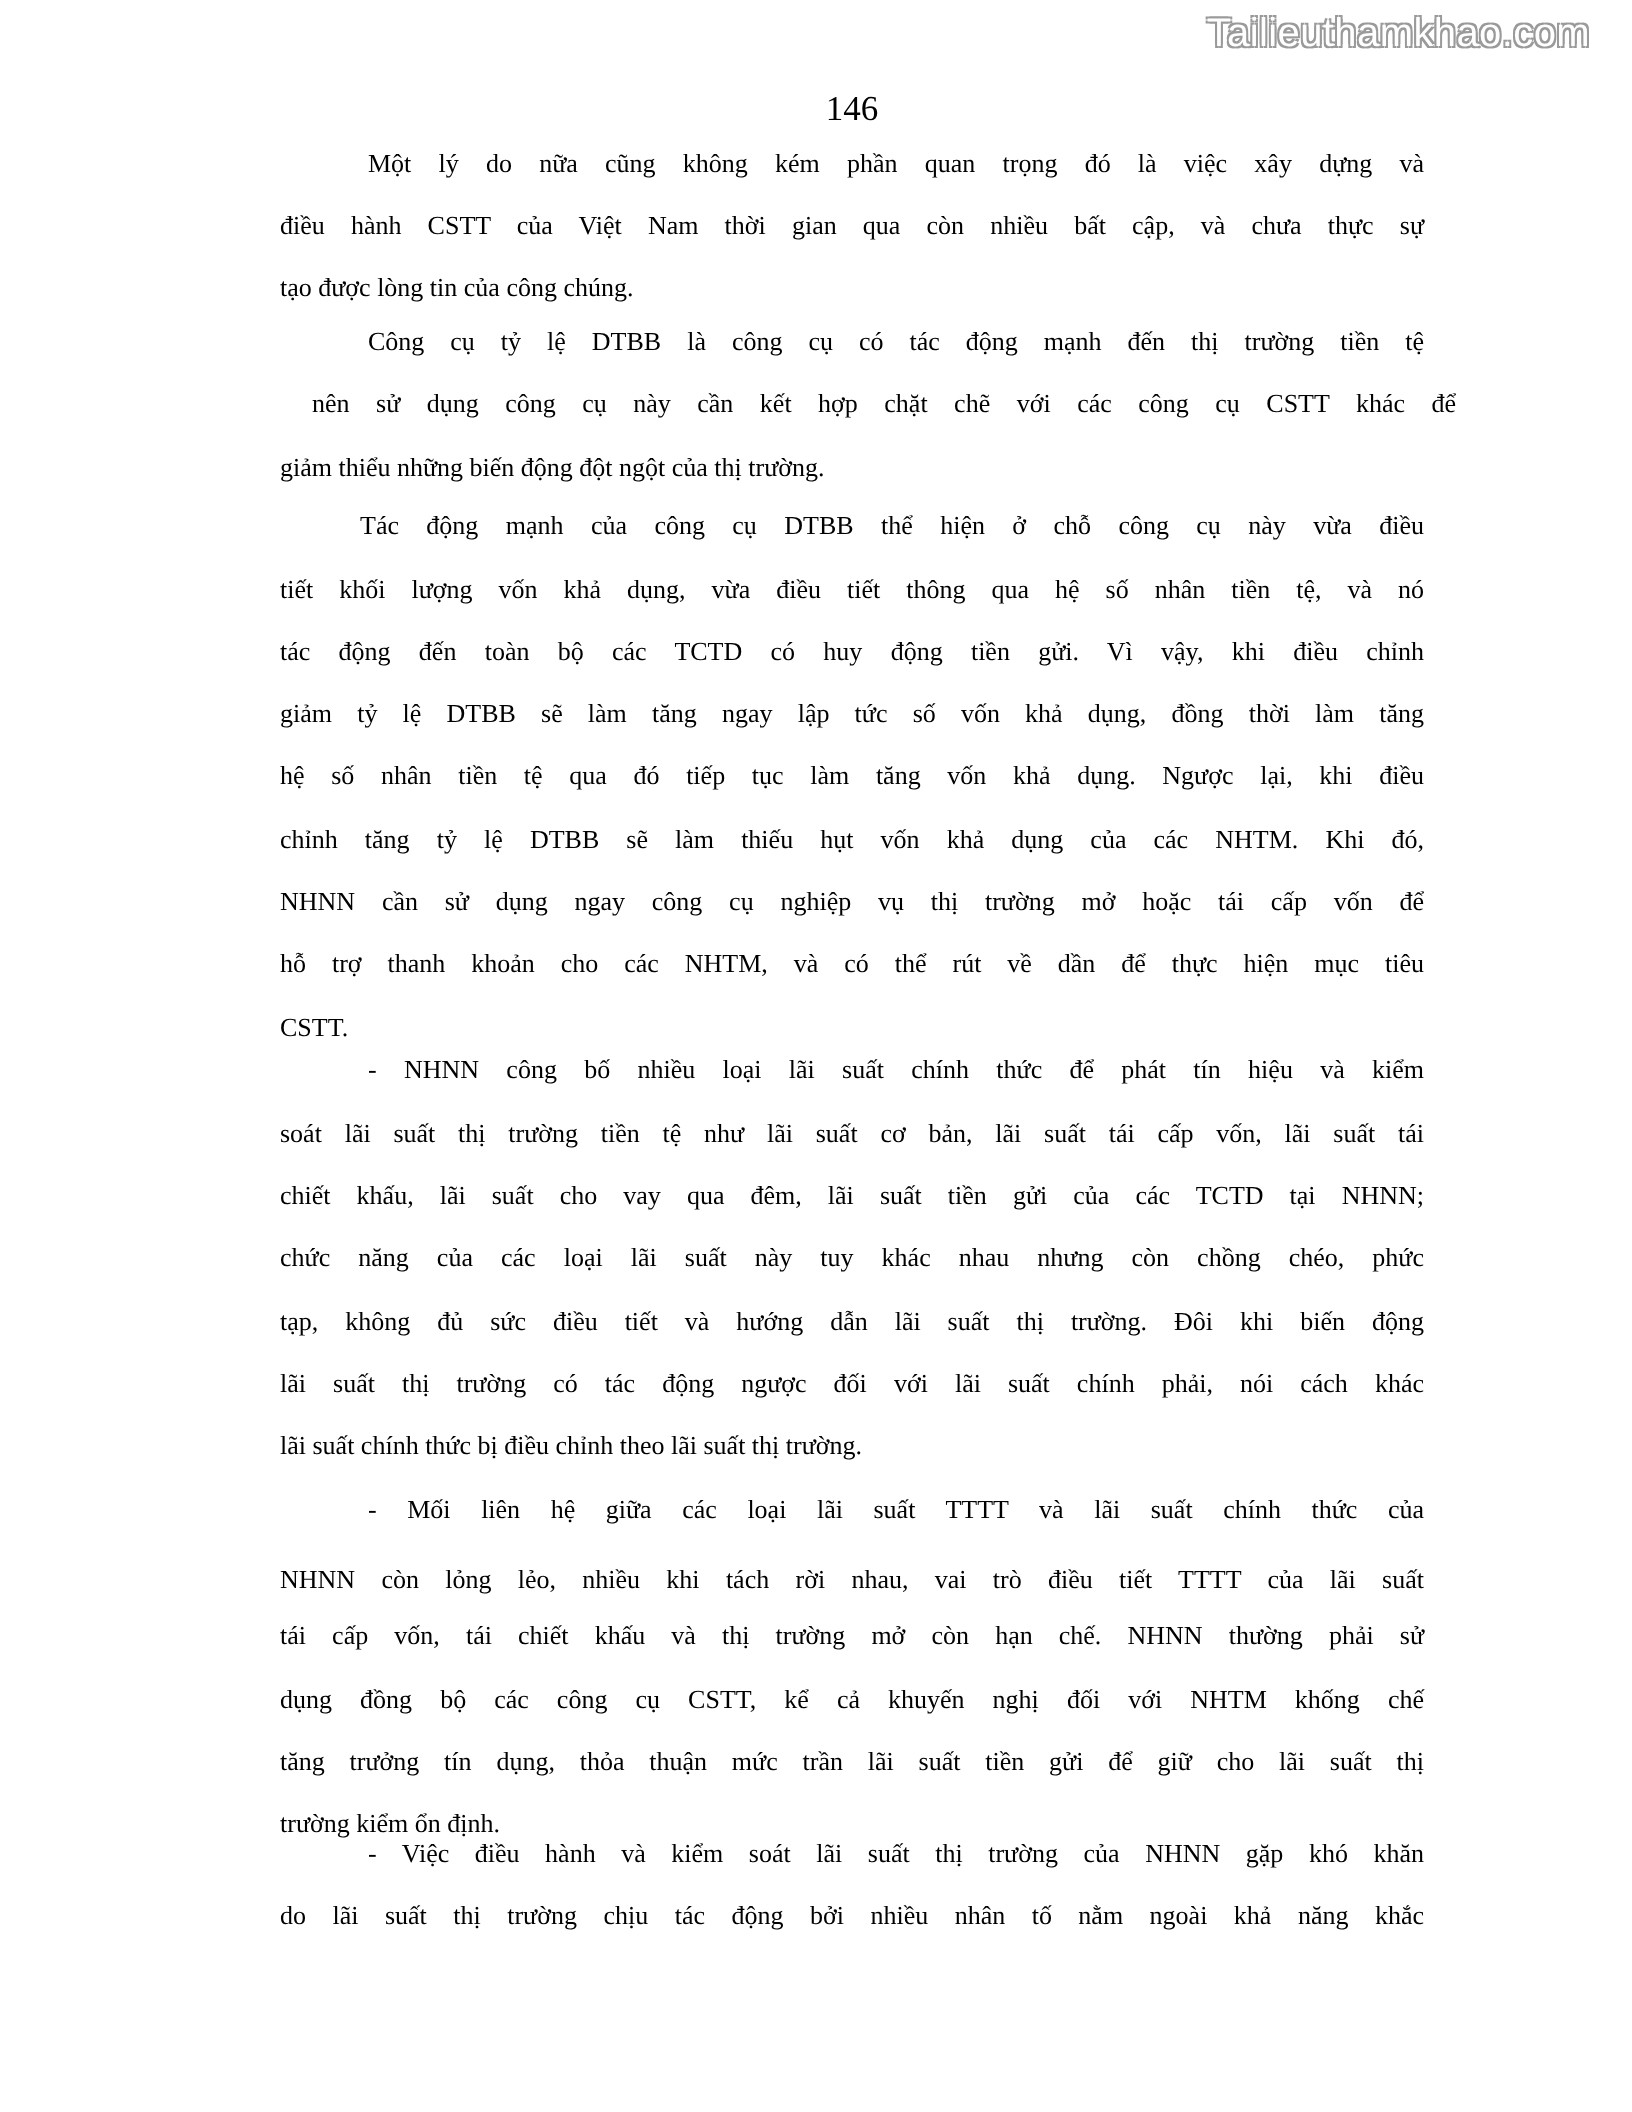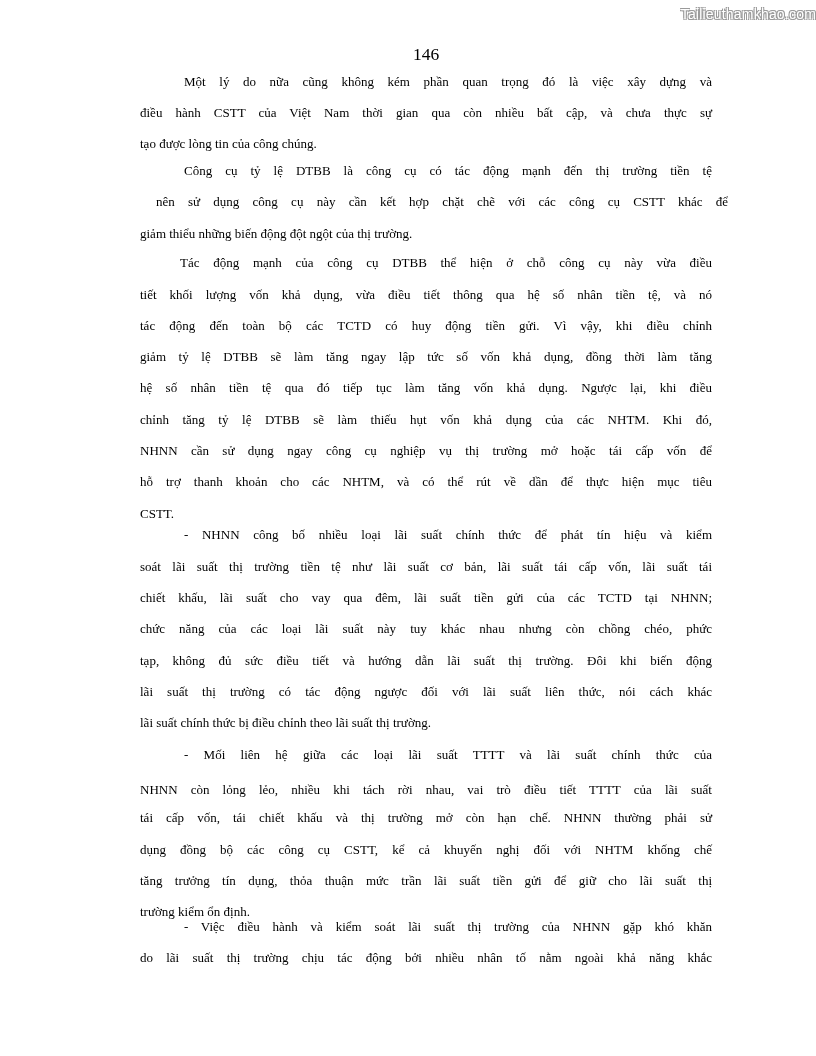--- a/index.html
+++ b/index.html
@@ -1,19 +1,19 @@
 <!DOCTYPE html>
 <html><head>
 <meta charset="utf-8">
 <style>
   html, body { margin: 0; padding: 0; background: #ffffff; }
   body { width: 816px; height: 1056px; position: relative; overflow: hidden;
          font-family: "Liberation Serif", "DejaVu Serif", serif; color: #000; }
-  .watermark { position: absolute; top: 6px; right: 0; font-family: "Liberation Sans", "DejaVu Sans", sans-serif;
-               font-size: 14px; color: #ffffff; letter-spacing: 0.2px;
+  .watermark { position: absolute; top: 6px; right: 21px; font-family: "Liberation Sans", "DejaVu Sans", sans-serif;
+               font-size: 20px; color: #ffffff; letter-spacing: 0.2px;
                text-shadow: -1px -1px 0 #9a9a9a, 1px -1px 0 #9a9a9a, -1px 1px 0 #9a9a9a, 1px 1px 0 #9a9a9a; }
   .page-number { position: absolute; top: 44px; left: 0; width: 852px; text-align: center; font-size: 17.5px; }
   .line { position: absolute; left: 140px; width: 572px; font-size: 13px; line-height: 22px; white-space: nowrap;
           text-align: justify; text-align-last: justify; }
   .line.last { text-align-last: left; }
 </style>
 </head>
 <body>
 
 <div class="watermark">Tailieuthamkhao.com</div>
@@ -37,21 +37,21 @@
   <div class="line" style="top: 409px;">chỉnh tăng tỷ lệ DTBB sẽ làm thiếu hụt vốn khả dụng của các NHTM. Khi đó,</div>
   <div class="line" style="top: 440px;">NHNN cần sử dụng ngay công cụ nghiệp vụ thị trường mở hoặc tái cấp vốn để</div>
   <div class="line" style="top: 471px;">hỗ trợ thanh khoản cho các NHTM, và có thể rút về dần để thực hiện mục tiêu</div>
   <div class="line last" style="top: 503px;">CSTT.</div>
 
   <div class="line" style="top: 524px; left: 184px; width: 528px;">- NHNN công bố nhiều loại lãi suất chính thức để phát tín hiệu và kiểm</div>
   <div class="line" style="top: 556px;">soát lãi suất thị trường tiền tệ như lãi suất cơ bản, lãi suất tái cấp vốn, lãi suất tái</div>
   <div class="line" style="top: 587px;">chiết khấu, lãi suất cho vay qua đêm, lãi suất tiền gửi của các TCTD tại NHNN;</div>
   <div class="line" style="top: 618px;">chức năng của các loại lãi suất này tuy khác nhau nhưng còn chồng chéo, phức</div>
   <div class="line" style="top: 650px;">tạp, không đủ sức điều tiết và hướng dẫn lãi suất thị trường. Đôi khi biến động</div>
-  <div class="line" style="top: 681px;">lãi suất thị trường có tác động ngược đối với lãi suất liên thức, nói cách khác</div>
+  <div class="line" style="top: 681px;">lãi suất thị trường có tác động ngược đối với lãi suất chính phải, nói cách khác</div>
   <div class="line last" style="top: 712px;">lãi suất chính thức bị điều chỉnh theo lãi suất thị trường.</div>
 
   <div class="line" style="top: 744px; left: 184px; width: 528px;">- Mối liên hệ giữa các loại lãi suất TTTT và lãi suất chính thức của</div>
   <div class="line" style="top: 779px;">NHNN còn lỏng lẻo, nhiều khi tách rời nhau, vai trò điều tiết TTTT của lãi suất</div>
   <div class="line" style="top: 807px;">tái cấp vốn, tái chiết khấu và thị trường mở còn hạn chế. NHNN thường phải sử</div>
   <div class="line" style="top: 839px;">dụng đồng bộ các công cụ CSTT, kể cả khuyến nghị đối với NHTM khống chế</div>
   <div class="line" style="top: 870px; font-family: Liberation Serif, serif;">tăng trưởng tín dụng, thỏa thuận mức trần lãi suất tiền gửi để giữ cho lãi suất thị</div>
   <div class="line last" style="top: 901px;">trường kiểm ổn định.</div>
 
   <div class="line" style="top: 916px; left: 184px; width: 528px;">- Việc điều hành và kiểm soát lãi suất thị trường của NHNN gặp khó khăn</div>

